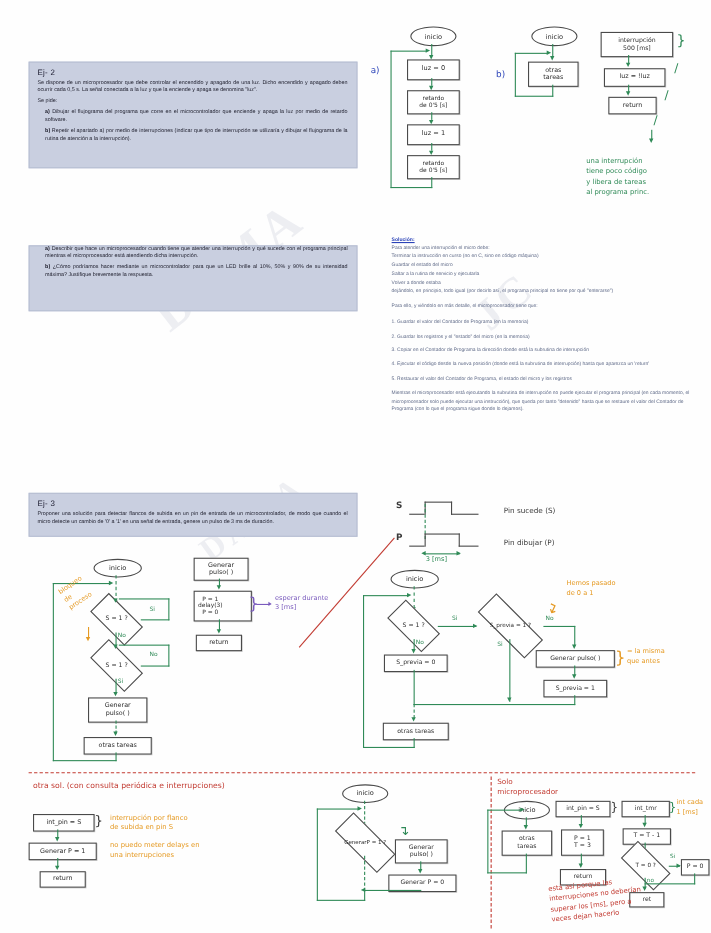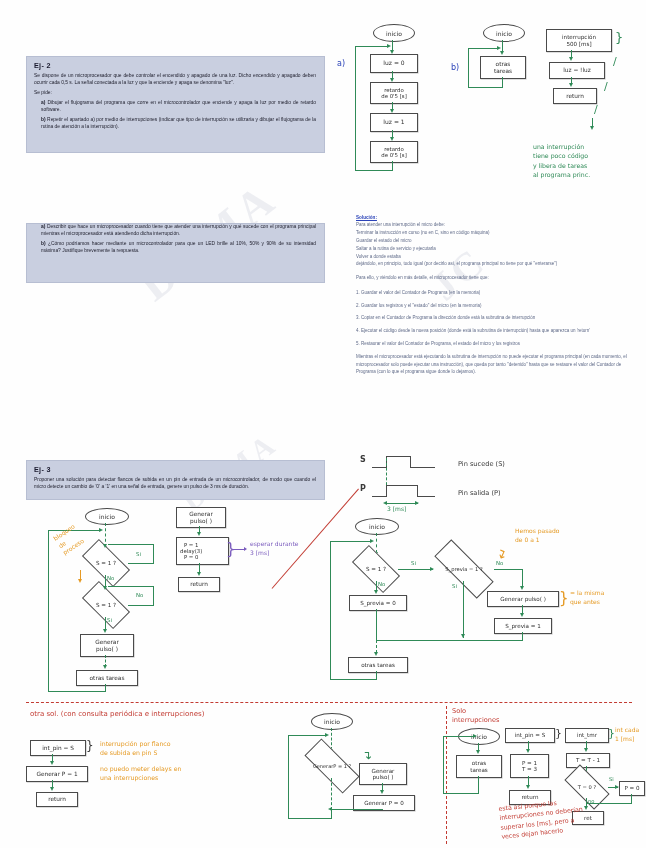--- a/index.html
+++ b/index.html
@@ -2,21 +2,21 @@
 <html><head>
 <meta charset="utf-8">
 <style>
   html,body{margin:0;padding:0;background:#ffffff;}
   body{width:646px;height:848px;position:relative;overflow:hidden;
        font-family:"Liberation Sans",sans-serif;color:#222;}
   .page{position:absolute;inset:0;background:#fefefe;}
 
   
   .stmt{position:absolute;background:#c9cfe0;border:1px solid #b7bed2;}
-  .stmt .sid{font-weight:bold;font-size:7.2px;color:#1a1a2e;margin:4px 0 3px 7px;letter-spacing:.3px;}
+  .stmt .sid{font-weight:normal;font-size:7.2px;color:#1a1a2e;margin:4px 0 3px 7px;letter-spacing:.3px;}
   .stmt p{margin:0 8px 3px 7px;font-size:4.9px;line-height:1.42;color:#1d1d2b;text-align:justify;}
   .stmt p.ind{margin-left:14px;}
   .stmt b.lt{font-weight:bold;}
 
   
   .sol{position:absolute;font-size:4.5px;line-height:1.62;color:#5f6a88;}
   .sol .sol-h{color:#2b43b8;font-weight:bold;text-decoration:underline;font-size:4.6px;}
   .sol .li{margin-left:11px;text-indent:-11px;margin-bottom:5.5px;}
   .sol .ln{margin-bottom:.5px;}
   .sol .para{margin-top:6px;}
@@ -171,21 +171,21 @@
     <div style="margin-top:8px;">
       <div class="li">1.    Guardar el valor del Contador de Programa (en la memoria)</div>
       <div class="li">2.    Guardar los registros y el "estado" del micro (en la memoria)</div>
       <div class="li">3.    Copiar en el Contador de Programa la dirección donde está la subrutina de interrupción</div>
       <div class="li">4.    Ejecutar el código desde la nueva posición (donde está la subrutina de interrupción) hasta que aparezca un 'return'</div>
       <div class="li">5.    Restaurar el valor del Contador de Programa, el estado del micro y los registros</div>
     </div>
     <div class="para">Mientras el microprocesador está ejecutando la subrutina de interrupción no puede ejecutar el programa principal (en cada momento, el microprocesador solo puede ejecutar una instrucción), que queda por tanto "detenido" hasta que se restaure el valor del Contador de Programa (con lo que el programa sigue donde lo dejamos).</div>
   </div>
 
-  <div class="stmt" style="left:26px;top:460px;width:297px;height:38px;">
+  <div class="stmt" style="left:26px;top:448px;width:297px;height:38px;">
     <div class="sid">Ej- 3</div>
     <p>Proponer una solución para detectar flancos de subida en un pin de entrada de un microcontrolador, de modo que cuando el micro detecte un cambio de '0' a '1' en una señal de entrada, genere un pulso de 3 ms de duración.</p>
   </div>
 
   <div class="hw hw-k" style="left:360px;top:455px;font-size:8px;font-weight:bold;">S</div>
   <div class="hw hw-k" style="left:360px;top:484px;font-size:8px;font-weight:bold;">P</div>
 
   <div class="sig" style="left:372px;top:467px;width:14px;height:1.3px;"></div>
   <div class="sig" style="left:386px;top:456px;width:1.3px;height:12px;"></div>
   <div class="sig" style="left:386px;top:456px;width:25px;height:1.3px;"></div>
@@ -193,21 +193,21 @@
   <div class="sig" style="left:410px;top:467px;width:25px;height:1.3px;"></div>
   <div class="hw hw-k" style="left:458px;top:460px;font-size:6.6px;">Pin sucede (S)</div>
 
   <div class="sig-dash" style="left:386px;top:458px;height:32px;"></div>
 
   <div class="sig" style="left:372px;top:496px;width:14px;height:1.3px;"></div>
   <div class="sig" style="left:386px;top:485px;width:1.3px;height:12px;"></div>
   <div class="sig" style="left:386px;top:485px;width:32px;height:1.3px;"></div>
   <div class="sig" style="left:417px;top:485px;width:1.3px;height:12px;"></div>
   <div class="sig" style="left:417px;top:496px;width:18px;height:1.3px;"></div>
-  <div class="hw hw-k" style="left:458px;top:489px;font-size:6.6px;">Pin salida (P)</div>
+  <div class="hw hw-k" style="left:458px;top:489px;font-size:6.6px;">Pin dibujar (P)</div>
 
   <div class="ln-h" style="left:386px;top:503px;width:32px;"></div>
   <div class="arr arr-l" style="left:383px;top:500.5px;"></div>
   <div class="arr arr-r" style="left:415px;top:500.5px;"></div>
   <div class="hw hw-g" style="left:387px;top:505px;font-size:6px;">3 [ms]</div>
 
   <div class="term" style="left:85px;top:508px;width:42px;height:15px;font-size:6px;">inicio</div>
   <div class="ln-vd" style="left:105px;top:523px;height:24px;"></div>
   <div class="arr arr-d" style="left:102.5px;top:546px;"></div>
 
@@ -369,21 +369,21 @@
   <div class="ln-vd" style="left:331px;top:778px;height:32px;"></div>
   <div class="ln-h" style="left:331px;top:809px;width:52px;"></div>
   <div class="arr arr-l" style="left:328px;top:806.5px;"></div>
   <div class="ln-v" style="left:288px;top:735px;height:84px;"></div>
   <div class="ln-h" style="left:288px;top:818px;width:44px;"></div>
   <div class="ln-v" style="left:331px;top:809px;height:10px;"></div>
   <div class="ln-h" style="left:288px;top:735px;width:39px;"></div>
   <div class="arr arr-r" style="left:325px;top:732.5px;"></div>
 
   <div class="hw hw-r" style="left:452px;top:707px;font-size:6.6px;line-height:1.4;">Solo
-interrupciones</div>
+microprocesador</div>
 
   <div class="term" style="left:458px;top:728px;width:40px;height:15px;font-size:6px;">inicio</div>
   <div class="ln-v" style="left:478px;top:743px;height:8px;"></div>
   <div class="arr arr-d" style="left:475.5px;top:750px;"></div>
   <div class="fbox" style="left:456px;top:755px;width:44px;height:21px;font-size:5.6px;white-space:pre;">otras
 tareas</div>
   <div class="ln-v" style="left:443px;top:736px;height:58px;"></div>
   <div class="ln-h" style="left:443px;top:793px;width:36px;"></div>
   <div class="ln-v" style="left:478px;top:776px;height:18px;"></div>
   <div class="ln-h" style="left:443px;top:736px;width:31px;"></div>

